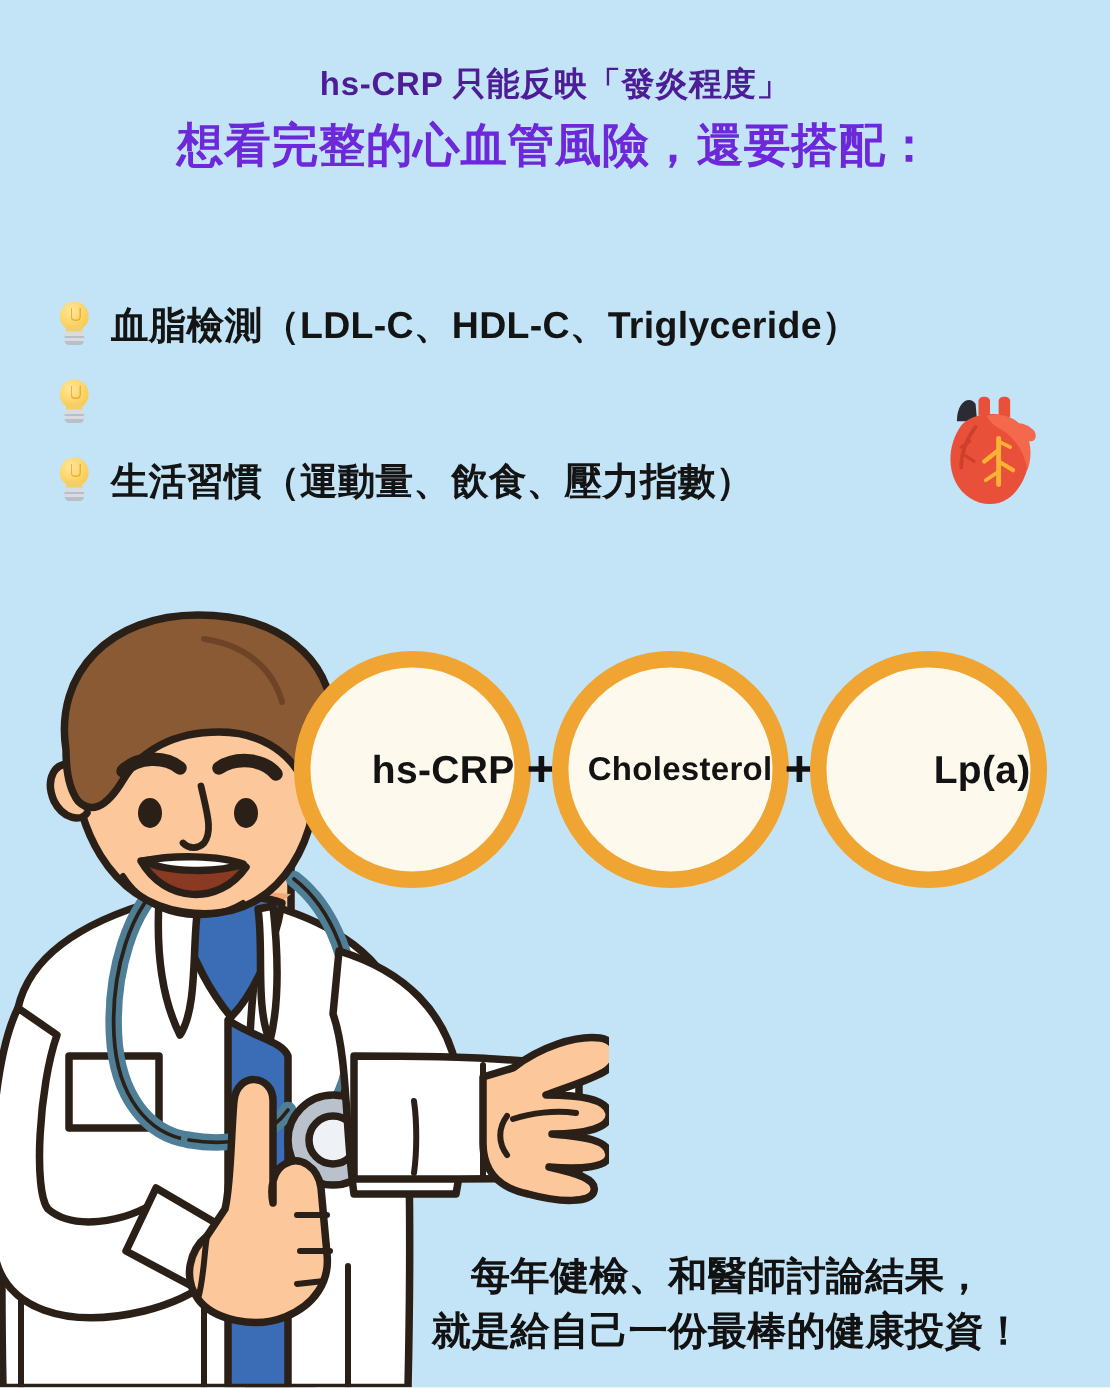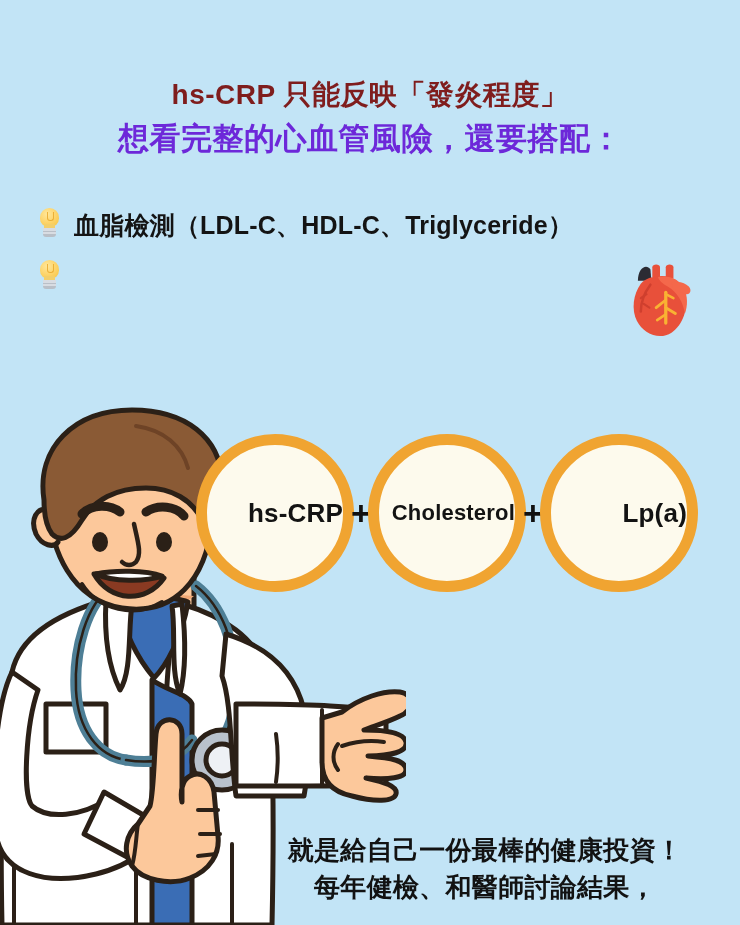--- a/index.html
+++ b/index.html
@@ -21,27 +21,26 @@
   
   .headline-block {
     position: absolute;
     left: 0;
     top: 42px;
     width: 740px;
     text-align: center;
     z-index: 30;
   }
   .headline-1 {
-    font-size: 28px;
-    font-weight: 700;
-    color: #7f1d1d;
+    font-size: 22px;
+    font-weight: 700;
+    color: #4c1d95;
     letter-spacing: 0.5px;
     line-height: 1.25;
     white-space: nowrap;
-    margin-top: 35px;
   }
   .headline-2 {
     margin-top: 8px;
     font-size: 31px;
     font-weight: 700;
     color: #6d28d9;
     letter-spacing: 0.5px;
     line-height: 1.25;
     white-space: nowrap;
   }
@@ -49,21 +48,21 @@
   
   .bullet-list {
     position: absolute;
     left: 34px;
     top: 190px;
     width: 660px;
     z-index: 30;
   }
   .bullet-row {
     display: flex;
-    align-items: flex-end;
+    align-items: center;
     height: 52px;
   }
   .bullet-icon {
     width: 32px;
     height: 38px;
     flex: 0 0 32px;
     position: relative;
     margin-right: 8px;
   }
   .bulb-glass {
@@ -232,20 +231,29 @@
 
     <div class="bullet-row">
       <span class="bullet-icon">
         <span class="bulb-glass"></span>
         <span class="bulb-fil"></span>
         <span class="bulb-neck"></span>
         <span class="bulb-base"></span>
       </span>
     </div>
 
+    <div class="bullet-row">
+      <span class="bullet-icon">
+        <span class="bulb-glass"></span>
+        <span class="bulb-fil"></span>
+        <span class="bulb-neck"></span>
+        <span class="bulb-base"></span>
+      </span>
+      <span class="bullet-text">生活習慣（運動量、飲食、壓力指數）</span>
+    </div>
 
   </div>
 
   <svg class="heart-anat" viewBox="0 0 100 100">
     <path d="M27 30 C27 16 36 12 40 18 L41 30 Z" fill="#2b2b33"></path>
     <path d="M42 16 L42 26 L50 26 L50 16 C50 12 42 12 42 16 Z" fill="#e8503a"></path>
     <path d="M56 16 L56 27 L64 27 L64 16 C64 12 56 12 56 16 Z" fill="#e8503a"></path>
     <path d="M30 33 C22 44 20 60 26 72 C33 86 50 92 62 84 C74 76 80 58 76 43
              C73 32 64 25 52 25 C42 25 34 28 30 33 Z" fill="#e8503a"></path>
     <path d="M48 26 C60 24 70 28 75 38 C79 46 79 56 76 64
@@ -356,17 +364,17 @@
       <span class="combo-label">Cholesterol</span>
     </div>
     <span class="plus-sign">+</span>
     <div class="combo-circle">
       <span class="combo-label">Lp(a)</span>
     </div>
   </div>
 
 
   <div class="footer-block">
+    <div class="footer-line">每年健檢、和醫師討論結果，</div>
     <div class="footer-line">就是給自己一份最棒的健康投資！</div>
-    <div class="footer-line">每年健檢、和醫師討論結果，</div>
   </div>
 
 </div>
 
 </body></html>

